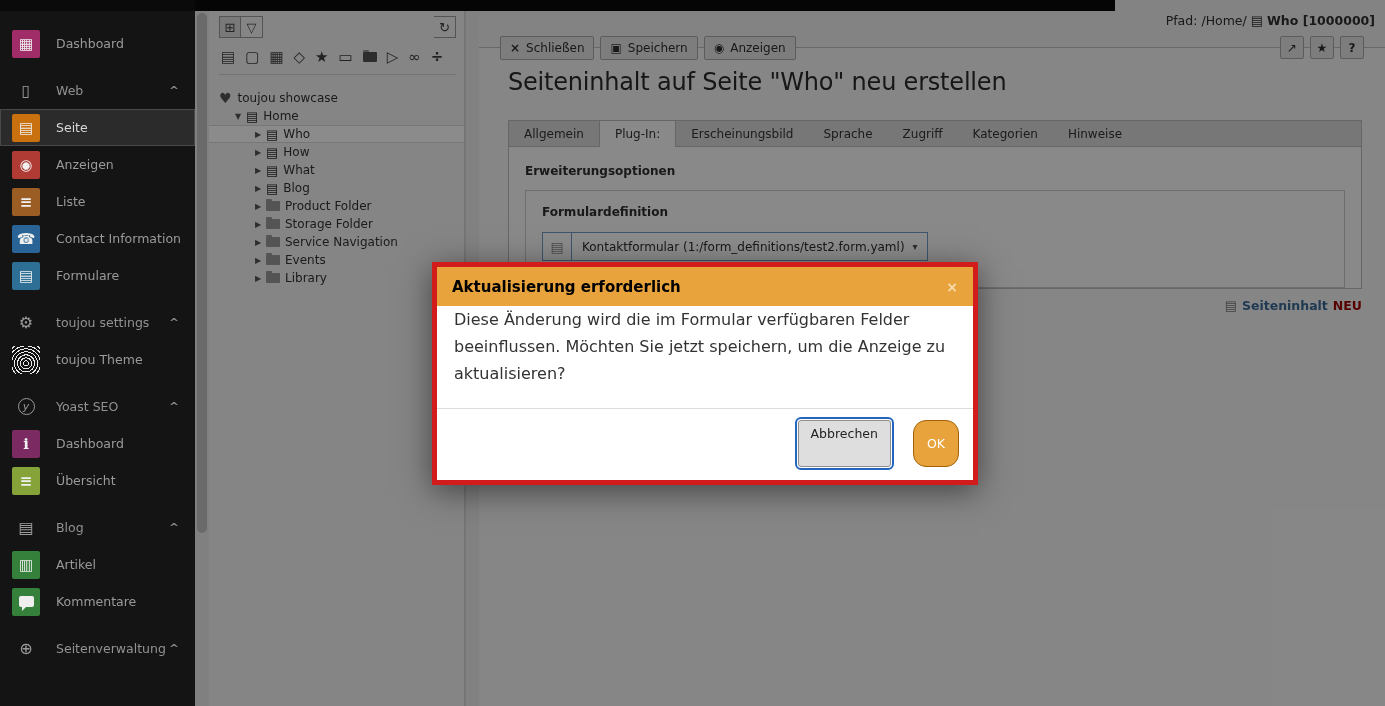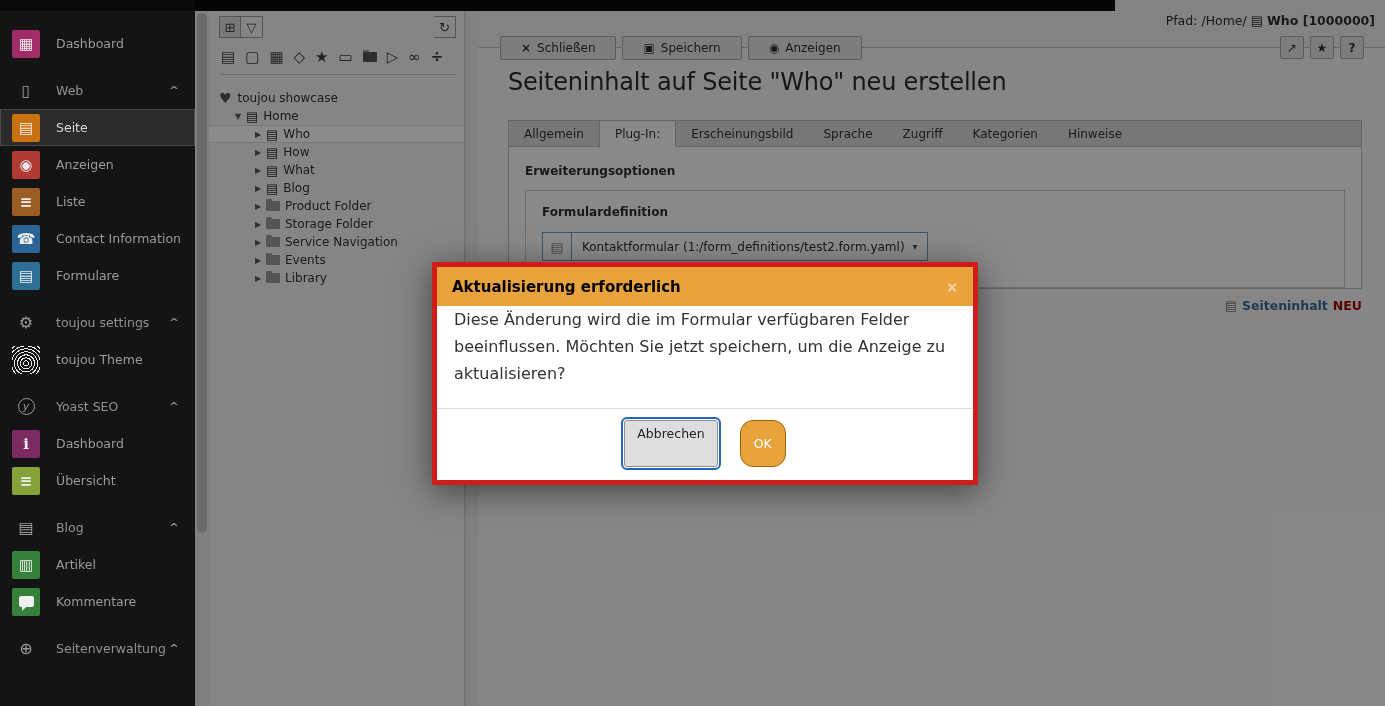--- a/index.html
+++ b/index.html
@@ -61,21 +61,21 @@
   .tree-scroll { position:absolute; left:465px; top:11px; width:14px; height:695px; background:#ececec; z-index:5;
                  border-left:1px solid #d8d8d8; }
 
   
   .content { position:absolute; left:479px; top:0; width:906px; height:706px; background:#f5f5f5; }
   .docheader { height:48px; background:#efefef; border-bottom:1px solid #bdbdbd; position:relative; }
   .path { position:absolute; right:10px; top:13px; font-size:12.5px; color:#2e2e2e; display:flex; align-items:center; gap:4px; }
   .path b { font-weight:bold; }
   .path .t-ico { font-size:13px; }
   .dh-buttons { position:absolute; left:21px; top:36px; display:flex; gap:6px; }
-  .btn { display:inline-flex; align-items:center; gap:6px; padding:4px 20px; border:1px solid #a8a8a8; background:#e4e4e4;
+  .btn { display:inline-flex; align-items:center; gap:6px; padding:4px 9px; border:1px solid #a8a8a8; background:#e4e4e4;
          border-radius:2px; font-size:12px; color:#2e2e2e; cursor:pointer; }
   .btn .bico { font-size:12px; line-height:1; }
   .dh-right { position:absolute; right:21px; top:36px; display:flex; gap:6px; }
   .sq-btn { width:24px; height:23px; display:flex; align-items:center; justify-content:center; border:1px solid #a8a8a8;
             background:#e4e4e4; border-radius:2px; font-size:12px; color:#2e2e2e; cursor:pointer; }
 
   .page-title { margin:20px 0 0 29px; font-size:24px; font-weight:500; color:#2b2b2b; letter-spacing:-0.2px; }
 
   .form-wrap { margin:24px 23px 0 29px; }
   .tabs { display:flex; background:#d9d9d9; border:1px solid #bbb; border-bottom:none; position:relative; }
@@ -100,21 +100,21 @@
   .record-badge { color:#9d0000; font-weight:bold; }
 
   
   .backdrop { position:absolute; left:195px; top:0; right:0; bottom:0; background:rgba(0,0,0,0.45); z-index:40; }
   .modal { position:absolute; left:432px; top:262px; width:546px; z-index:60; border:5px solid #d21c1c;
            box-shadow:0 6px 30px rgba(0,0,0,0.5); background:#fff; }
   .modal-header { background:#e8a33d; height:39px; display:flex; align-items:center; padding:0 15px; }
   .modal-title { color:#000000; font-weight:bold; font-size:15px; }
   .modal-close { margin-left:auto; color:#f7dcae; font-size:14px; font-weight:bold; cursor:pointer; }
   .modal-body { padding:0 17px 20px 17px; font-size:16px; color:#333; line-height:1.7; }
-  .modal-footer { border-top:1px solid #ddd; padding:11px 14px 13px 14px; display:flex; justify-content:center; gap:22px; }
+  .modal-footer { border-top:1px solid #ddd; padding:11px 14px 13px 14px; display:flex; justify-content:flex-end; gap:22px; }
   .btn-cancel { padding:5px 12px; background:#dedede; border:1px solid #8f8f8f; border-radius:3px; font-size:12.5px;
                 color:#222; cursor:pointer; outline:2px solid #2366c0; outline-offset:1px; }
   .btn-ok { padding:15px 13px; background:#e8a33d; border:1px solid #a16207; border-radius:13px; font-size:12.5px;
             color:#fff; cursor:pointer; }
 
   
   .g-dash::before{content:"▦";} .g-doc::before{content:"▤";} .g-docol::before{content:"▯";}
   .g-eye::before{content:"◉";} .g-list::before{content:"≡"; font-weight:bold;} .g-phone::before{content:"☎";}
   .g-gear::before{content:"⚙";} .g-info::before{content:"i"; font-weight:bold; font-family:"DejaVu Serif",serif;}
   .g-news::before{content:"▥";} .g-globe::before{content:"⊕";} .g-redo::before{content:"↻"; font-weight:bold;}

